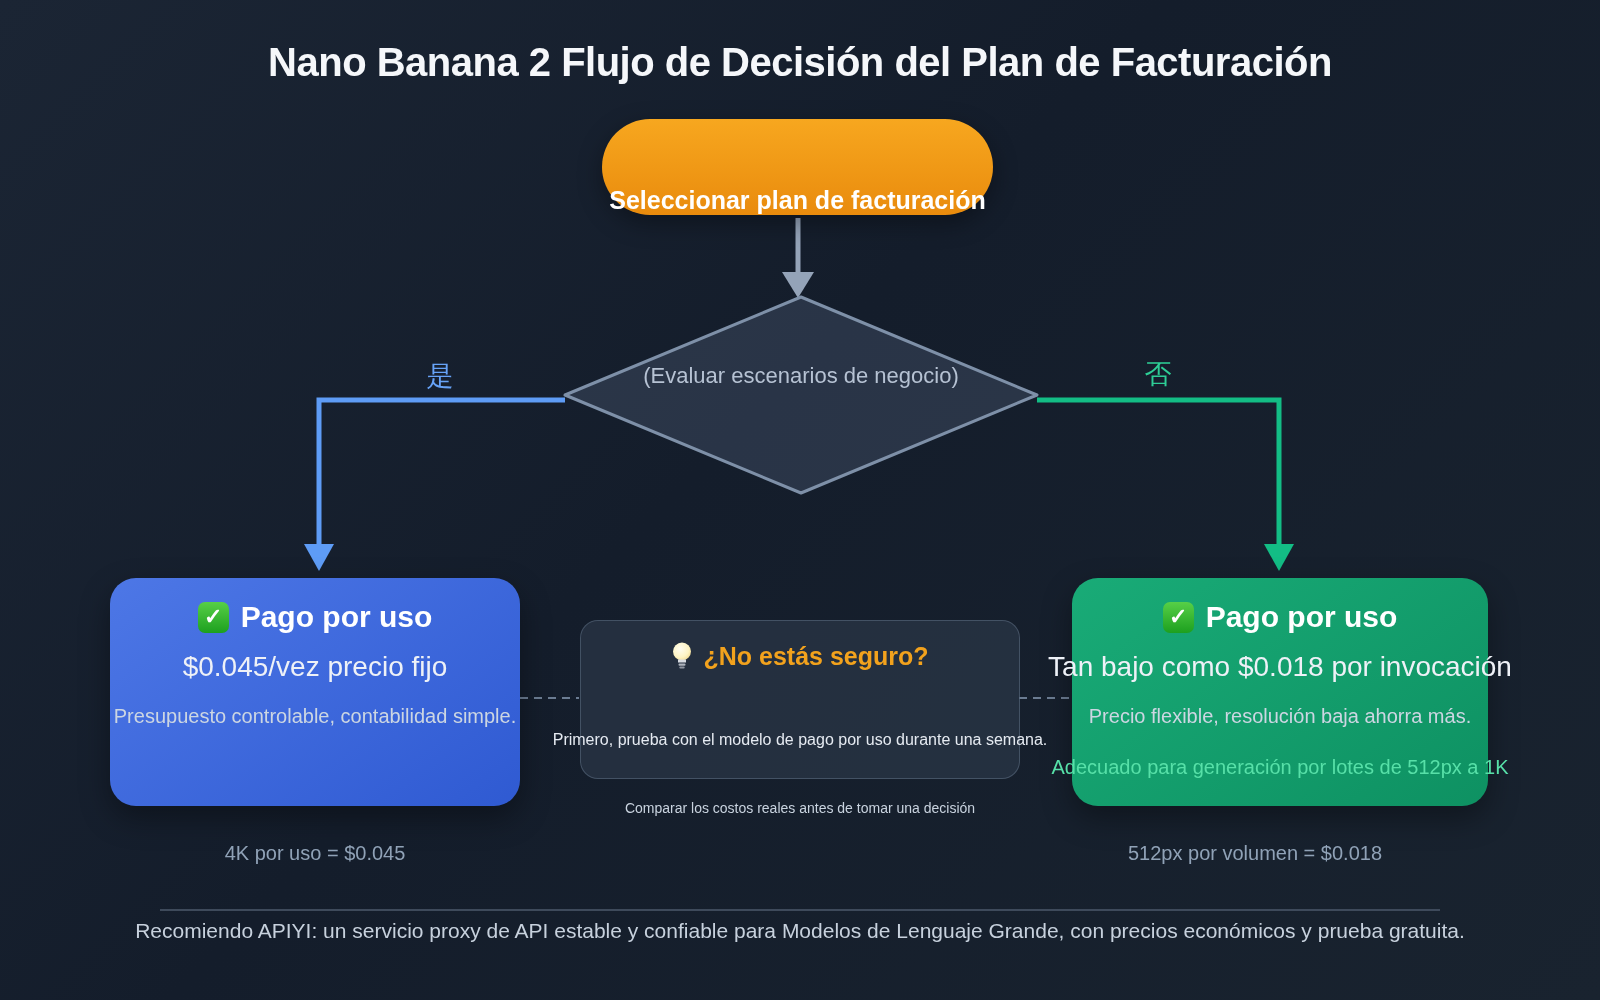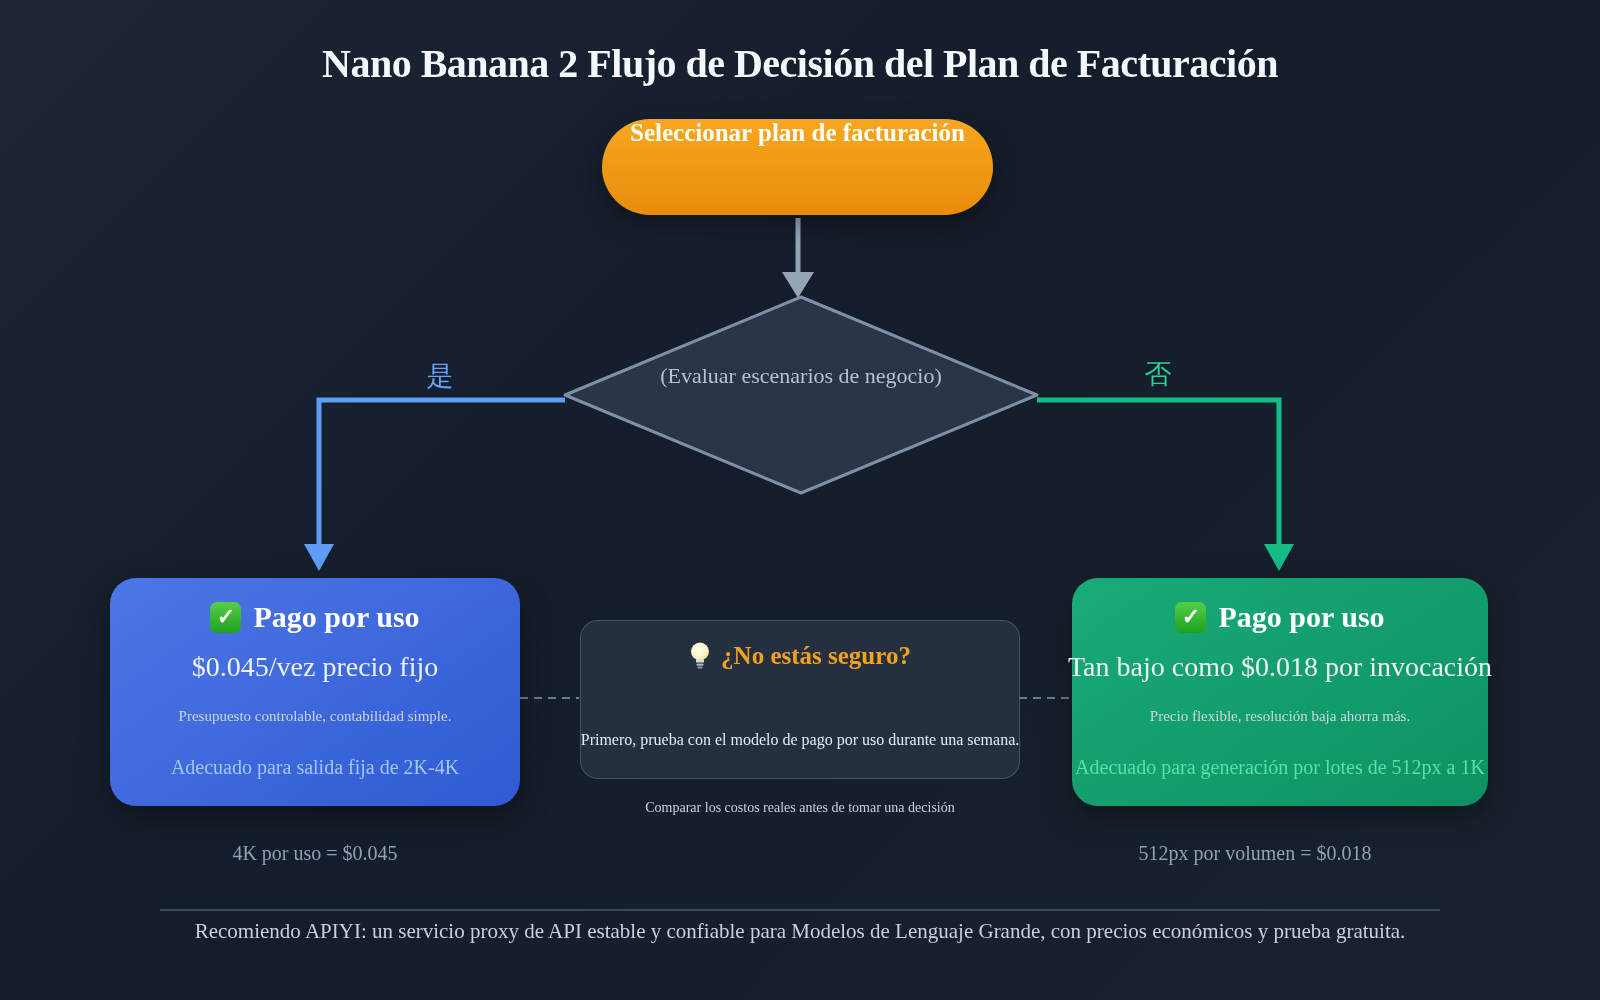--- a/index.html
+++ b/index.html
@@ -1,31 +1,31 @@
 <!DOCTYPE html>
 <html><head>
 <meta charset="utf-8">
 <style>
   html,body{margin:0;padding:0;background:#0e1520;}
   .stage{
     position:relative;width:1600px;height:1000px;overflow:hidden;
     background:linear-gradient(135deg,#1b2534 0%,#141d2b 45%,#19232f 100%);
-    font-family:Liberation Serif, serif;
+    font-family:Liberation Sans, sans-serif;
   }
   .abs{position:absolute;}
   .page-title{
     left:0;top:40px;width:1600px;text-align:center;
     color:#f5f7fa;font-size:40px;font-weight:700;letter-spacing:-0.5px;
     white-space:nowrap;
   }
   svg.connectors{position:absolute;left:0;top:0;z-index:0;}
   .start-node{
     left:602px;top:119px;width:391px;height:96px;border-radius:48px;
     background:linear-gradient(180deg,#f7a71f 0%,#e98b0d 100%);
-    display:flex;align-items:flex-start;justify-content:center;
+    display:flex;align-items:flex-end;justify-content:center;
     box-shadow:0 8px 24px rgba(0,0,0,0.35);z-index:2;
   }
   .start-node .label{color:#ffffff;font-size:25px;font-weight:700;white-space:nowrap;}
   .decision-text{
     left:551px;top:361px;width:500px;text-align:center;z-index:2;
   }
   .decision-text .q{color:#f3f6fa;font-size:25px;font-weight:700;line-height:31px;white-space:nowrap;}
   .decision-text .sub{color:#b6c2d3;font-size:22px;line-height:30px;white-space:nowrap;}
   .branch-label{
     width:80px;text-align:center;font-size:27px;font-weight:400;z-index:2;
@@ -55,21 +55,21 @@
     margin-top:21px;display:flex;align-items:center;gap:12px;
     color:#ffffff;font-size:30px;font-weight:700;line-height:36px;
   }
   .check-icon{
     display:inline-flex;align-items:center;justify-content:center;
     width:31px;height:31px;border-radius:7px;
     background:linear-gradient(180deg,#57cf47 0%,#1da01f 100%);
     color:#ffffff;font-size:22px;font-weight:700;
   }
   .card-price{margin-top:17px;color:#eef1f7;font-size:28px;line-height:30px;}
-  .card-desc{margin-top:21px;color:#ccd6e2;font-size:15px;line-height:26px;}
+  .card-desc{margin-top:21px;color:#ccd6e2;font-size:20px;line-height:26px;}
   .note-blue{margin-top:25px;color:#a3c7fb;font-size:20px;line-height:26px;}
   .note-green{margin-top:25px;color:#57e0a8;font-size:20px;line-height:26px;}
   .hint-title{
     margin-top:19px;display:flex;align-items:center;gap:10px;
     color:#f2a21d;font-size:25px;font-weight:700;line-height:32px;white-space:nowrap;
   }
   .hint-line1{margin-top:23px;color:#e5eaf1;font-size:16px;line-height:28px;white-space:nowrap;}
   .hint-line2{margin-top:10px;color:#c9d3df;font-size:14px;line-height:26px;white-space:nowrap;}
   .stat{
     top:842px;width:420px;text-align:center;color:#90a2b7;font-size:20px;
@@ -120,21 +120,20 @@
   <div class="abs branch-label branch-yes">是</div>
   <div class="abs branch-label branch-no">否</div>
 
   <div class="abs card card-left">
     <div class="card-title">
       <span class="check-icon">✓</span>
       <span>Pago por uso</span>
     </div>
     <div class="card-price">$0.045/vez precio fijo</div>
     <div class="card-desc">Presupuesto controlable, contabilidad simple.</div>
-    <div class="note-blue">Adecuado para salida fija de 2K-4K</div>
   </div>
 
   <div class="abs card card-center">
     <div class="hint-title">
       <svg width="22" height="30" viewBox="0 0 22 30">
         <defs>
           <radialGradient id="bulbg" cx="0.4" cy="0.35" r="0.8">
             <stop offset="0" stop-color="#fffdf0"></stop>
             <stop offset="0.6" stop-color="#fdf3c2"></stop>
             <stop offset="1" stop-color="#eccf7d"></stop>

